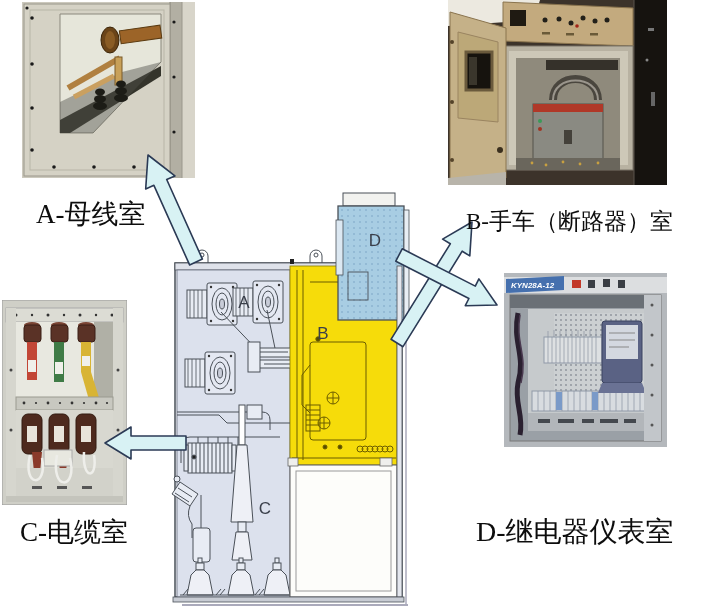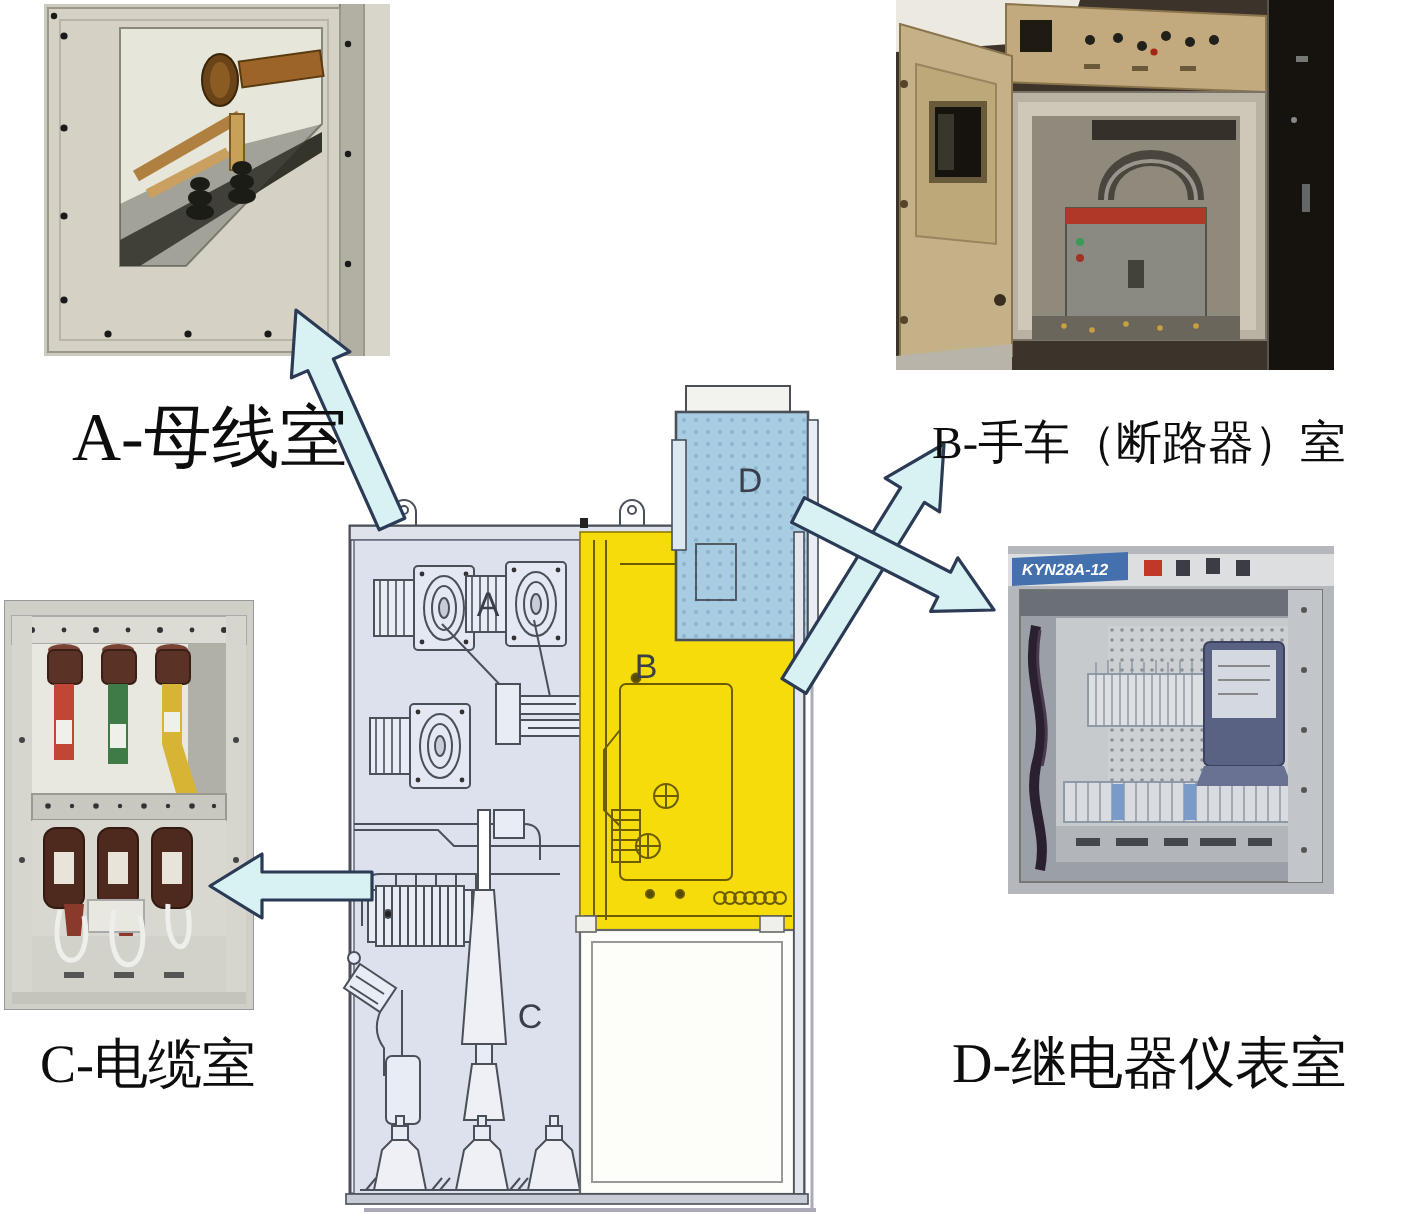--- a/index.html
+++ b/index.html
@@ -4,21 +4,21 @@
 <style>
   html,body { margin:0; padding:0; background:#fff; }
   .canvas { position:relative; width:705px; height:615px; background:#ffffff; overflow:hidden;
             font-family:"Liberation Sans", sans-serif; }
   .photo { position:absolute; z-index:1; }
   .photo svg { display:block; }
   .central { position:absolute; left:160px; top:190px; z-index:1; }
   .overlay { position:absolute; left:0; top:0; z-index:3; pointer-events:none; }
   .label { position:absolute; z-index:4; white-space:nowrap; color:#0d0d0d;
            font-family:"Liberation Serif","DejaVu Serif",serif; font-weight:400; }
-  .label-a { left:36px; top:196px; font-size:34px; }
+  .label-a { left:36px; top:196px; font-size:27px; }
   .label-b { left:466px; top:206px; font-size:23px; }
   .label-c { left:20px; top:514px; font-size:27px; }
   .label-d { left:476px; top:513px; font-size:28px; }
   .arrow { stroke:#2b3a55; stroke-width:1.6; stroke-linejoin:round; }
   .dline { stroke:#4a5058; fill:none; stroke-width:1; }
   .bline { stroke:#6b5d00; fill:none; stroke-width:1; }
   .letter { font-family:"Liberation Sans",sans-serif; font-size:17px; fill:#3a3f4a; text-anchor:middle; }
 </style>
 </head>
 <body>

